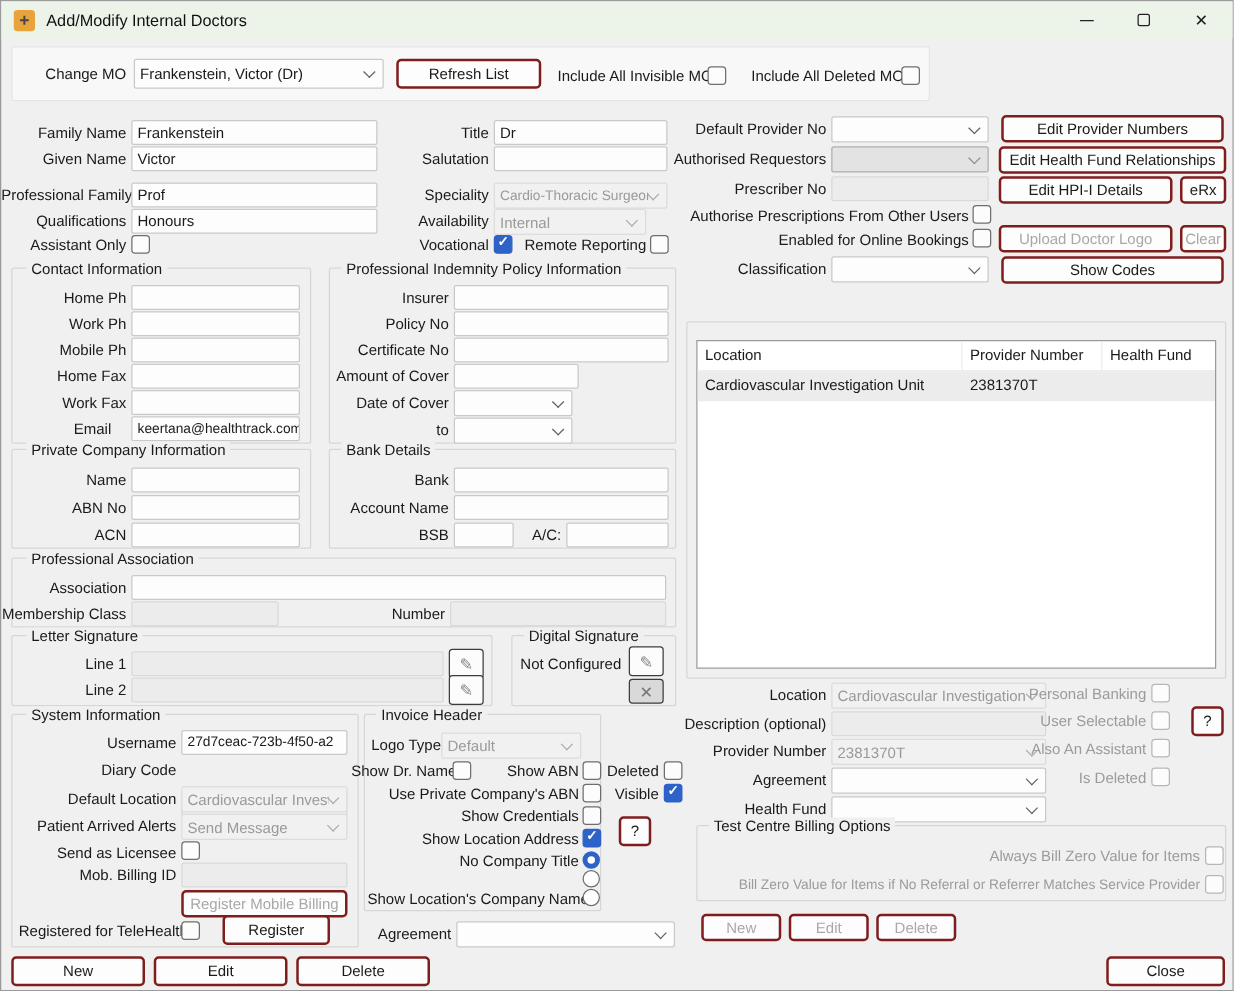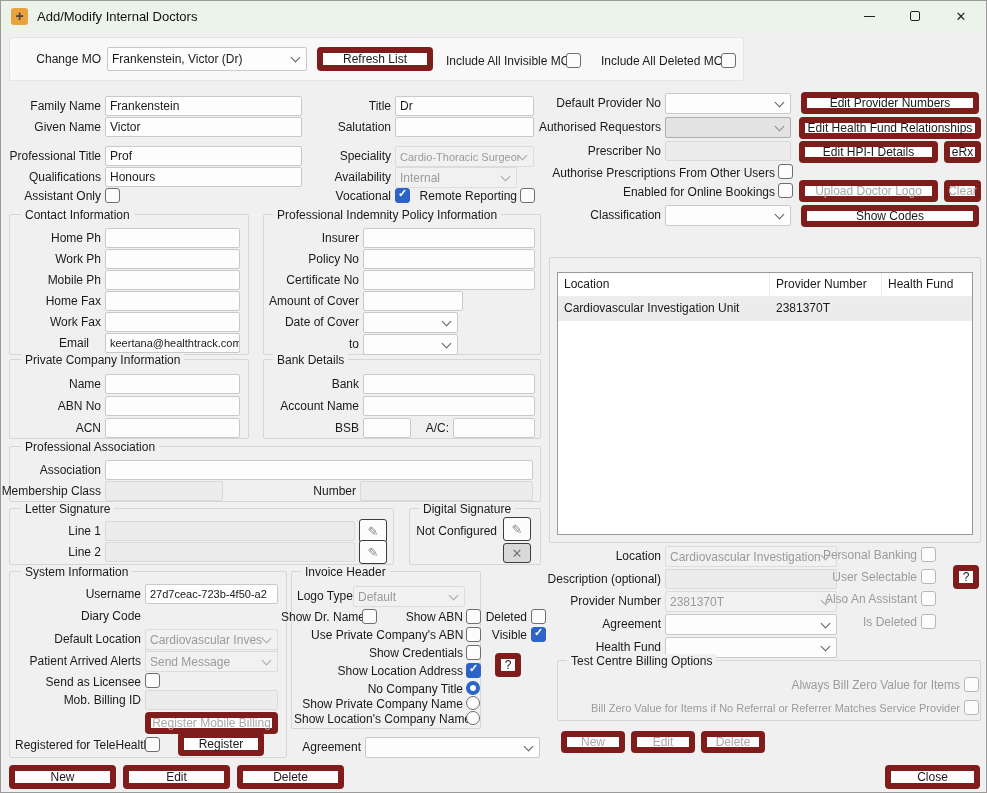--- a/index.html
+++ b/index.html
@@ -34,21 +34,21 @@
   .dd.dis2 .ch{border-color:#8f8f8f}
 
   .cb{position:absolute;width:15px;height:15px;border:1px solid #6e6e6e;border-radius:3px;background:#fcfcfc}
   .cb.on{background:#2d63c8;border-color:#2d63c8}
   .cb.on::after{content:"✓";position:absolute;left:2px;top:-2px;font-size:11px;font-weight:bold;color:#fff}
   .cb.disb{border-color:#b7b7b7}
 
   .rad{position:absolute;width:14px;height:14px;border:1px solid #6e6e6e;border-radius:50%;background:#fdfdfd}
   .rad.on{border:4px solid #2d63c8}
 
-  .btn{position:absolute;display:flex;align-items:center;justify-content:center;background:#fdfdfd;border:6px solid #7f1d1d;border-radius:4px;font-size:12px;color:#1a1a1a;white-space:nowrap}
+  .btn{position:absolute;display:flex;align-items:center;justify-content:center;background:#fdfdfd;border:2px solid #7f1d1d;border-radius:4px;font-size:12px;color:#1a1a1a;white-space:nowrap}
   .btn.dis{color:#a8a8a8}
 
   .icbtn{position:absolute;display:flex;align-items:center;justify-content:center;background:#fcfcfc;border:1.5px solid #3c3c3c;border-radius:3px;font-size:13px;color:#8a8a8a}
   .icbtn.graybg{background:#d9d9d9;color:#777}
 
   .tbl{position:absolute;background:#fff;border:1px solid #9a9a9a;overflow:hidden}
   .tblhead{display:flex;height:24px;border-bottom:1px solid #ededed}
   .th{font-size:12px;color:#1a1a1a;padding:4px 6px;border-right:1px solid #ededed;overflow:hidden;white-space:nowrap}
   .tr{display:flex;height:24px;background:#ececec}
   .td{font-size:12px;color:#1a1a1a;padding:4px 6px;overflow:hidden;white-space:nowrap}
@@ -82,21 +82,21 @@
   <div class="btn" style="left:316px;top:46px;width:116px;height:24px">Refresh List</div>
   <div class="lb" style="left:445px;top:50px;width:116px">Include All Invisible MOs</div>
   <span class="cb" style="left:565px;top:52px"></span>
   <div class="lb" style="left:600px;top:50px;width:116px">Include All Deleted MOs</div>
   <span class="cb" style="left:720px;top:52px"></span>
 
   <div class="lb" style="left:0;top:95px;width:100px">Family Name</div>
   <div class="inp" style="left:104px;top:95px;width:197px">Frankenstein</div>
   <div class="lb" style="left:0;top:116px;width:100px">Given Name</div>
   <div class="inp" style="left:104px;top:116px;width:197px">Victor</div>
-  <div class="lb" style="left:0;top:145px;width:100px">Professional Title</div>
+  <div class="lb" style="left:0;top:145px;width:100px">Professional Family</div>
   <div class="inp" style="left:104px;top:145px;width:197px">Prof</div>
   <div class="lb" style="left:0;top:166px;width:100px">Qualifications</div>
   <div class="inp" style="left:104px;top:166px;width:197px">Honours</div>
   <div class="lb" style="left:0;top:185px;width:100px">Assistant Only</div>
   <span class="cb" style="left:104px;top:187px"></span>
 
   <div class="lb" style="left:280px;top:95px;width:110px">Title</div>
   <div class="inp" style="left:394px;top:95px;width:139px">Dr</div>
   <div class="lb" style="left:280px;top:116px;width:110px">Salutation</div>
   <div class="inp" style="left:394px;top:116px;width:139px"></div>
@@ -269,21 +269,20 @@
   <div class="lb" style="left:390px;top:606px;width:72px">Show ABN</div>
   <span class="cb" style="left:465px;top:608px"></span>
   <div class="lb" style="left:310px;top:624px;width:152px">Use Private Company's ABN</div>
   <span class="cb" style="left:465px;top:626px"></span>
   <div class="lb" style="left:310px;top:642px;width:152px">Show Credentials</div>
   <span class="cb" style="left:465px;top:644px"></span>
   <div class="lb" style="left:310px;top:660px;width:152px">Show Location Address</div>
   <span class="cb on" style="left:465px;top:662px"></span>
   <div class="lb" style="left:310px;top:678px;width:152px">No Company Title</div>
   <span class="rad on" style="left:465px;top:680px"></span>
-  <div class="lb" style="left:300px;top:693px;width:162px">Show Private Company Name</div>
   <span class="rad" style="left:465px;top:695px"></span>
   <div class="lb" style="left:293px;top:708px;width:169px">Show Location's Company Name</div>
   <span class="rad" style="left:465px;top:710px"></span>
   <div class="lb" style="left:300px;top:736px;width:60px">Agreement</div>
   <div class="dd" style="left:364px;top:736px;width:175px">
     <span class="v"></span>
     <span class="ch"></span>
   </div>
 
   <div class="lb" style="left:478px;top:606px;width:48px">Deleted</div>

